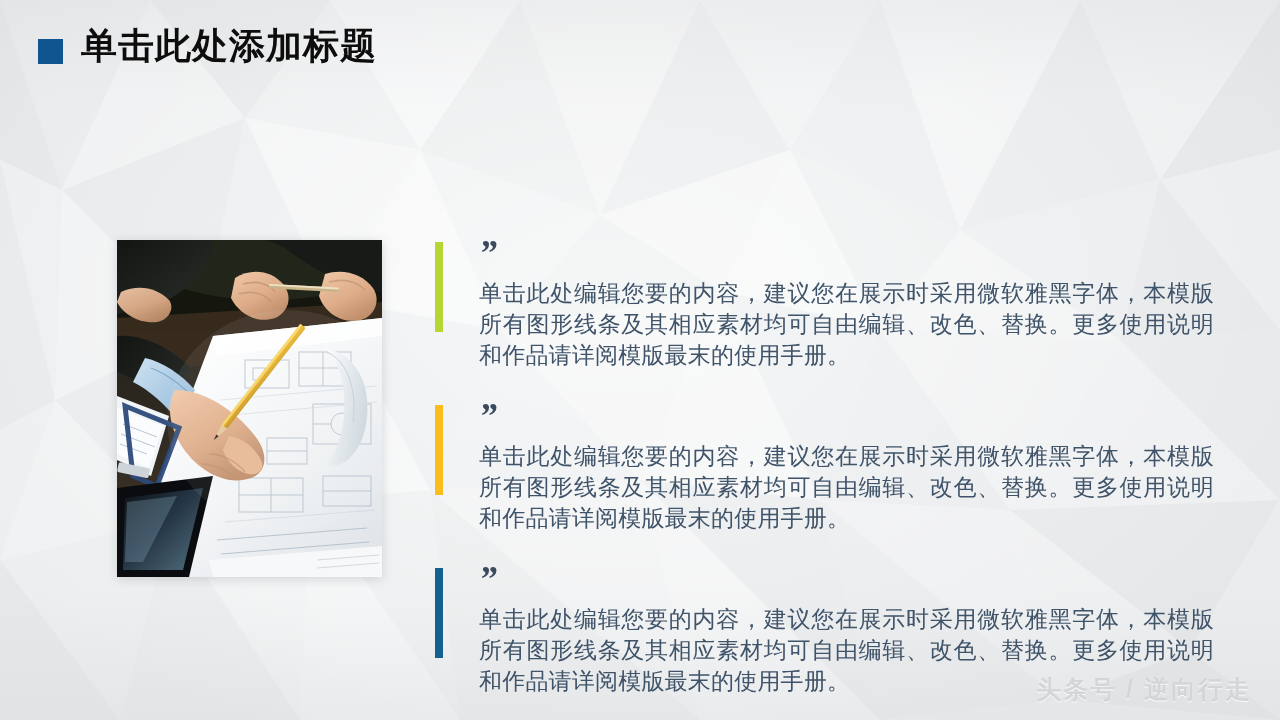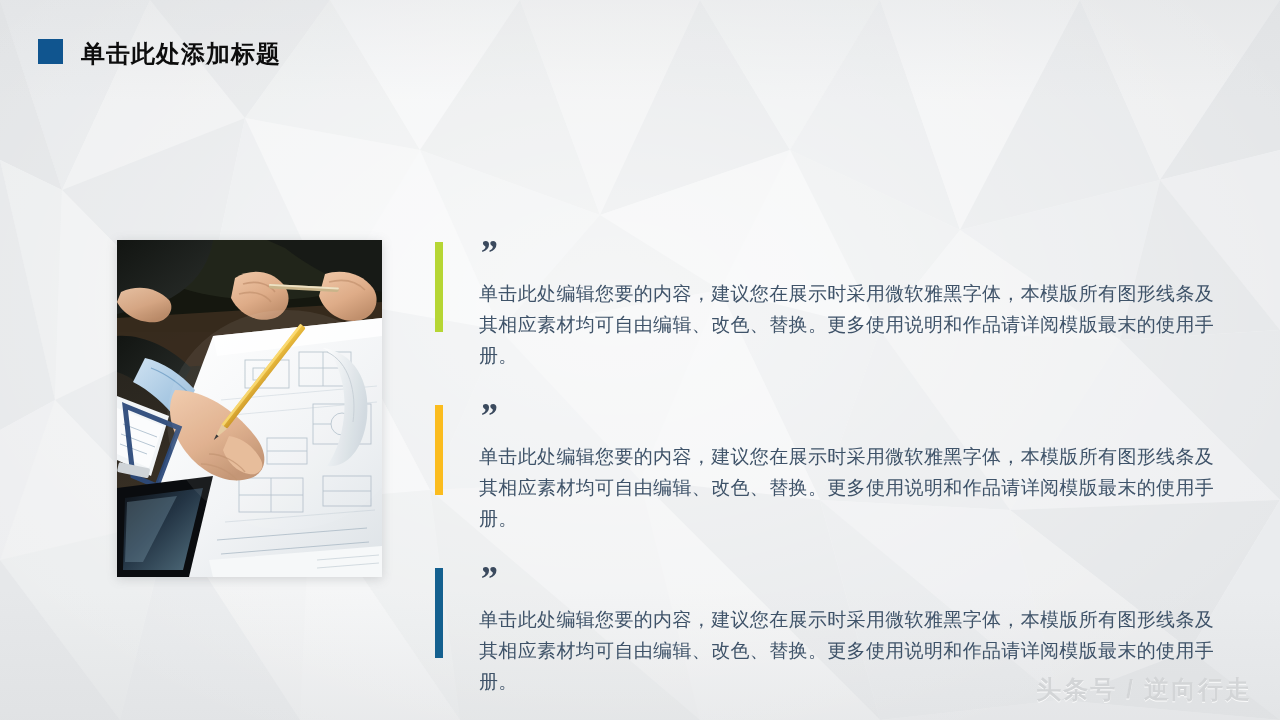--- a/index.html
+++ b/index.html
@@ -46,22 +46,22 @@
     position: absolute;
     left: 38px;
     top: 39px;
     width: 25px;
     height: 25px;
     background: #10558f;
   }
   .title-text {
     position: absolute;
     left: 81px;
-    top: 37px;
-    font-size: 24px;
+    top: 29px;
+    font-size: 36px;
     font-weight: bold;
     letter-spacing: 1px;
     color: #0d0d0d;
     line-height: 34px;
     white-space: nowrap;
   }
 
   
   .photo-frame {
     position: absolute;
@@ -104,21 +104,21 @@
     line-height: 22px;
     height: 26px;
     margin-left: 20px;
     letter-spacing: -1px;
     user-select: none;
   }
   .qtext {
     margin-left: 20px;
     margin-top: 10px;
     width: 735px;
-    font-size: 19px;
+    font-size: 23px;
     line-height: 31px;
     color: #3f5369;
     letter-spacing: 0.2px;
     text-align: justify;
   }
 
   
   .watermark {
     position: absolute;
     right: 28px;

